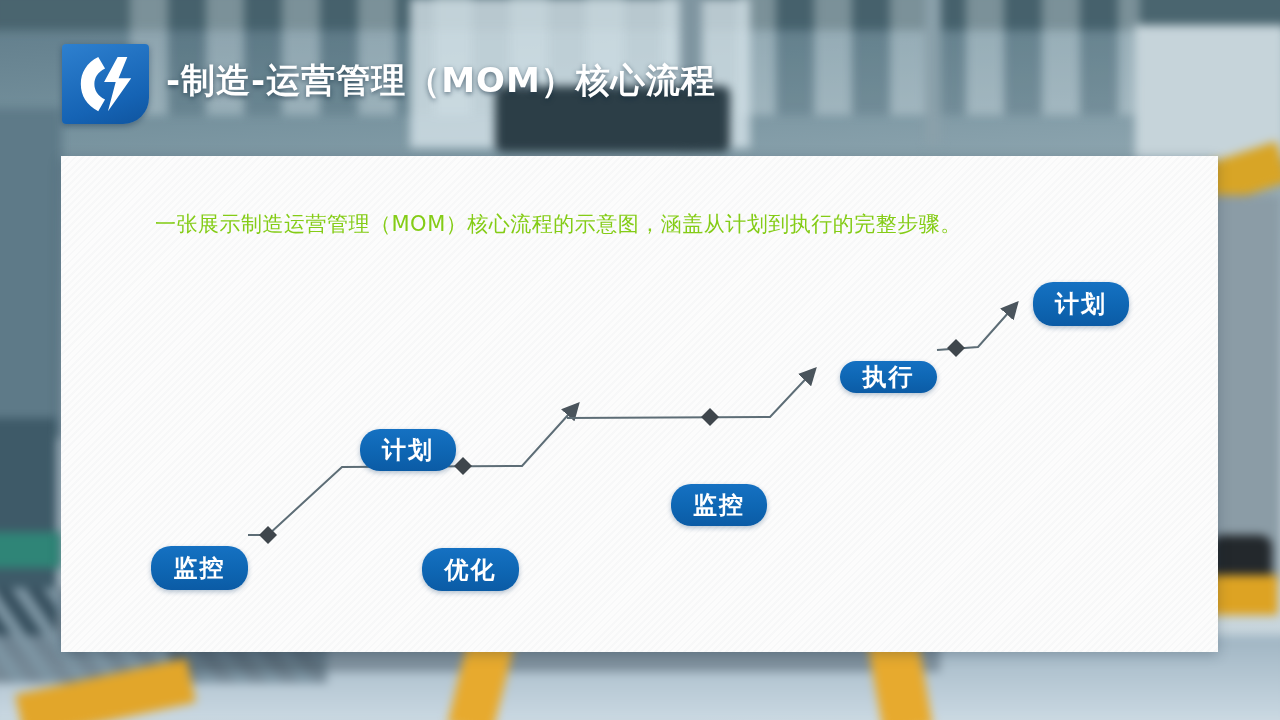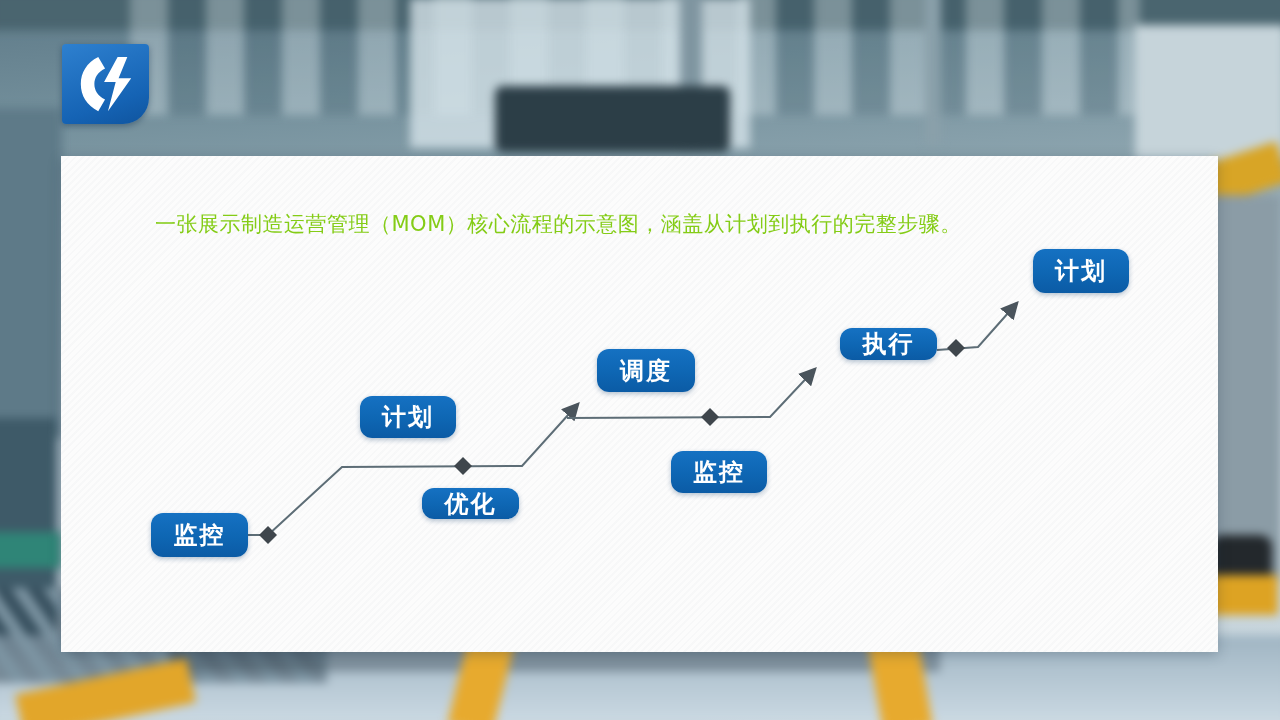--- a/index.html
+++ b/index.html
@@ -52,25 +52,25 @@
     box-shadow:0 3px 12px rgba(20,40,60,.25);}
   .desc1{position:absolute;left:155px;top:210px;z-index:3;
     color:#84cc16;font-size:21px;letter-spacing:.5px;white-space:nowrap;}
   .desc2{position:absolute;left:176px;top:254px;z-index:3;
     color:#a9a59f;font-size:21px;letter-spacing:.5px;white-space:nowrap;}
 
   
   .flow-svg{position:absolute;left:0;top:0;z-index:3;pointer-events:none;}
   .node{position:absolute;z-index:4;display:flex;align-items:center;justify-content:center;
     background:linear-gradient(180deg,#1571c2 0%,#0e66b3 55%,#0b5ba5 100%);
-    border-radius:12px;color:#ffffff;font-size:24px;font-weight:bold;letter-spacing:2px;
-    box-shadow:0 2px 5px rgba(15,60,105,.3);}
+    border-radius:20px;color:#ffffff;font-size:24px;font-weight:bold;letter-spacing:2px;
+    box-shadow:0 2px 5px rgba(15,60,105,.3);margin-top:33px;}
   .n1{left:151px;top:513px;width:97px;height:44px;}
   .n2{left:360px;top:396px;width:96px;height:42px;}
-  .n3{left:422px;top:488px;width:97px;height:31px;}
+  .n3{left:422px;top:515px;width:97px;height:43px;}
   .n4{left:597px;top:349px;width:98px;height:43px;}
   .n5{left:671px;top:451px;width:96px;height:42px;}
   .n6{left:840px;top:328px;width:97px;height:32px;}
   .n7{left:1033px;top:249px;width:96px;height:44px;}
 </style>
 </head>
 <body>
 
 <div class="stage">
 
@@ -99,20 +99,21 @@
     </div>
   </div>
 
   <div class="header">
     <div class="logo">
       <svg width="62" height="62" viewBox="0 0 64 64">
         <path d="M24,4 C12,10 6,20 6,32 C6,44 12,54 24,60 L31,48 C23,44 20,38 20,32 C20,26 23,20 31,16 Z" fill="#ffffff"></path>
         <path d="M44,4 L30,30 L42,30 L34,60 L58,26 L45,26 L54,4 Z" fill="#ffffff"></path>
       </svg>
     </div>
+    <div class="title">-制造-运营管理（MOM）核心流程</div>
   </div>
 
   <div class="panel"></div>
   <div class="desc1">一张展示制造运营管理（MOM）核心流程的示意图，涵盖从计划到执行的完整步骤。</div>
 
   <svg class="flow-svg" width="1280" height="720" viewBox="0 0 1280 720">
     <defs>
       <marker id="arrow" viewBox="0 0 10 10" refX="8.5" refY="5" markerWidth="9" markerHeight="9" orient="auto-start-reverse">
         <path d="M0,0 L10,5 L0,10 z" fill="#4a545c"></path>
       </marker>
@@ -132,23 +133,20 @@
 
   <div class="node n1">
     <span>监控</span>
   </div>
   <div class="node n2">
     <span>计划</span>
   </div>
   <div class="node n3">
     <span>优化</span>
   </div>
-  <div class="node n4">
-    <span>调度</span>
-  </div>
   <div class="node n5">
     <span>监控</span>
   </div>
   <div class="node n6">
     <span>执行</span>
   </div>
   <div class="node n7">
     <span>计划</span>
   </div>
 

